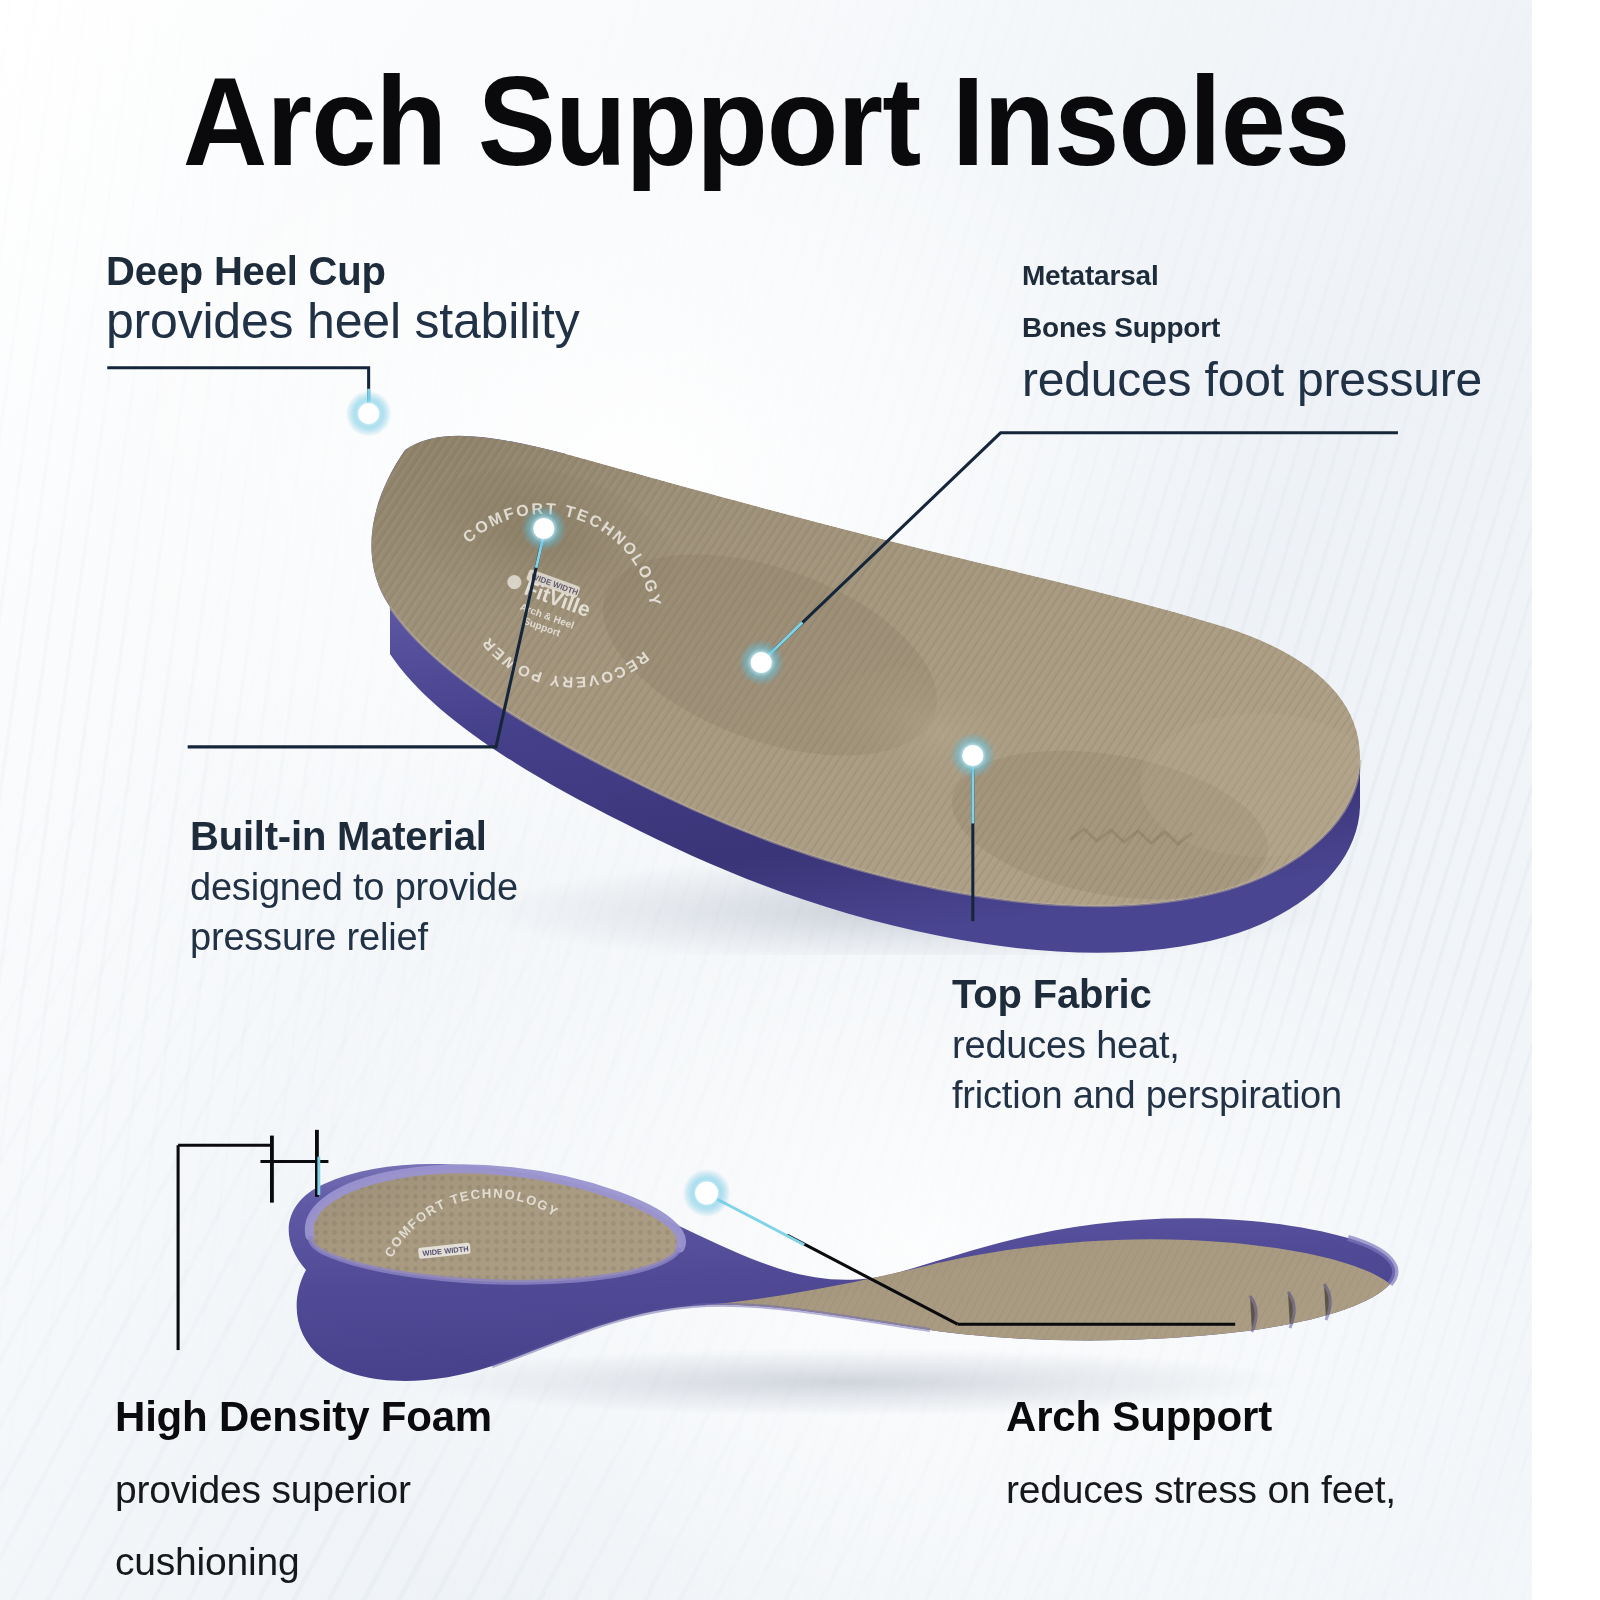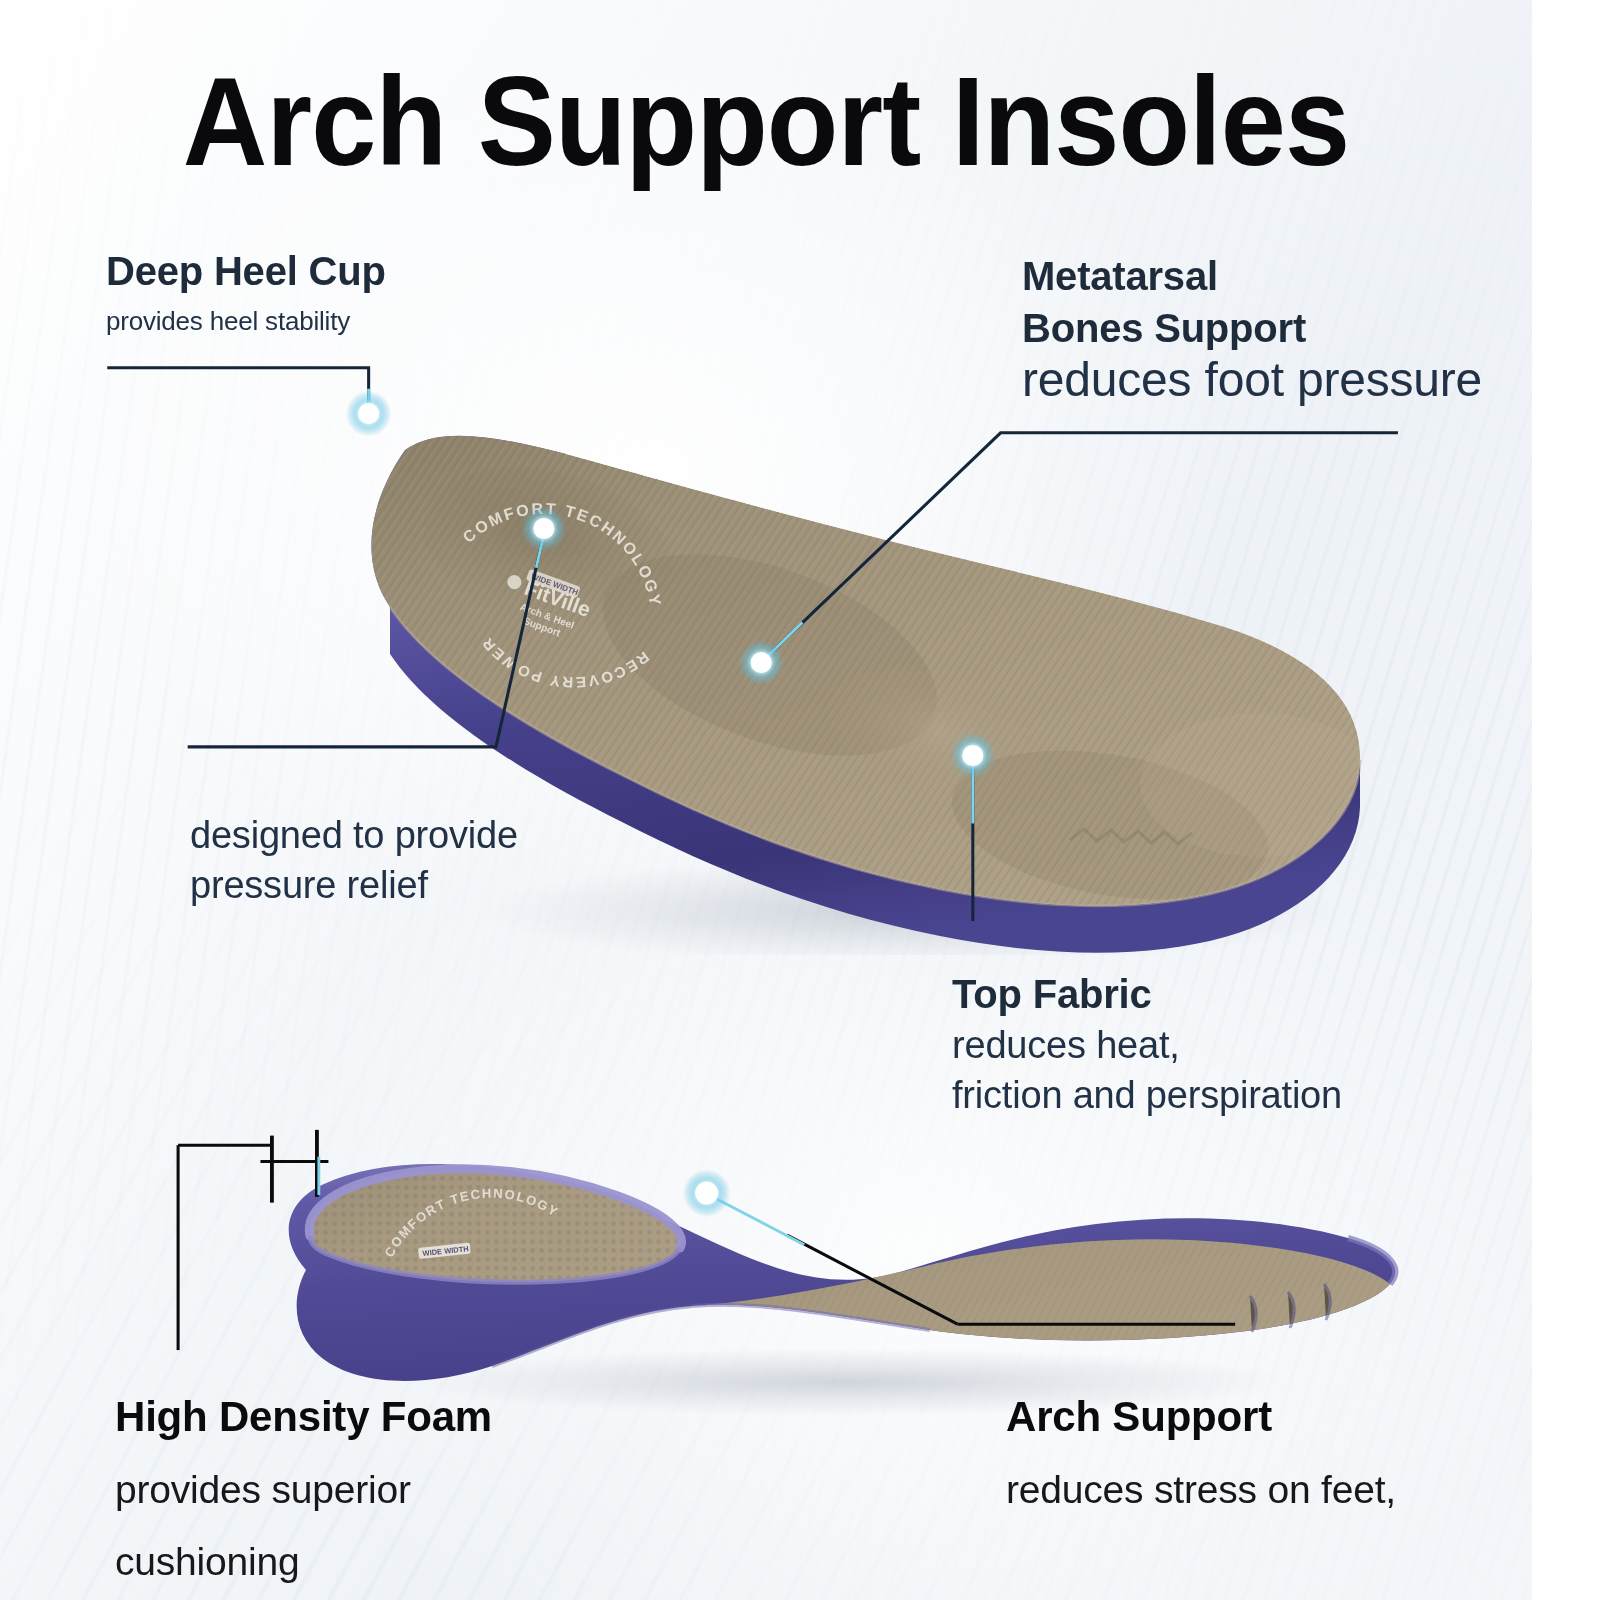--- a/index.html
+++ b/index.html
@@ -95,24 +95,24 @@
     font-weight:400;
     color:#223246;
     letter-spacing:-.2px;
   }
   .callout.dark .hd { color:#0b0b0d; }
   .callout.dark .sub { color:#17181b;margin-top:20px; }
 
   
   #co-heel      { left:106px;  top:246px;  }
   #co-heel .hd  { font-size:40px; line-height:50px; }
-  #co-heel .sub { font-size:26px; line-height:50px; }
+  #co-heel .sub { font-size:50px; line-height:50px; }
 
   #co-meta       { left:1022px; top:250px; }
-  #co-meta .hd   { font-size:40px; line-height:52px; }
+  #co-meta .hd   { font-size:28px; line-height:52px; }
   #co-meta .sub  { font-size:48px; line-height:52px; }
 
   #co-builtin      { left:190px;  top:810px; }
   #co-builtin .hd  { font-size:40px; line-height:52px; }
   #co-builtin .sub { font-size:38px; line-height:50px; }
 
   #co-topfab      { left:952px; top:968px; }
   #co-topfab .hd  { font-size:40px; line-height:52px; }
   #co-topfab .sub { font-size:38px; line-height:50px; }
 
@@ -467,20 +467,21 @@
     <div class="sub">provides heel stability</div>
   </div>
 
   <div class="callout" id="co-meta">
     <div class="hd">Metatarsal</div>
     <div class="hd">Bones Support</div>
     <div class="sub">reduces foot pressure</div>
   </div>
 
   <div class="callout" id="co-builtin">
+    <div class="hd">Built-in Material</div>
     <div class="sub">designed to provide</div>
     <div class="sub">pressure relief</div>
   </div>
 
   <div class="callout" id="co-topfab">
     <div class="hd">Top Fabric</div>
     <div class="sub">reduces heat,</div>
     <div class="sub">friction and perspiration</div>
   </div>
 

